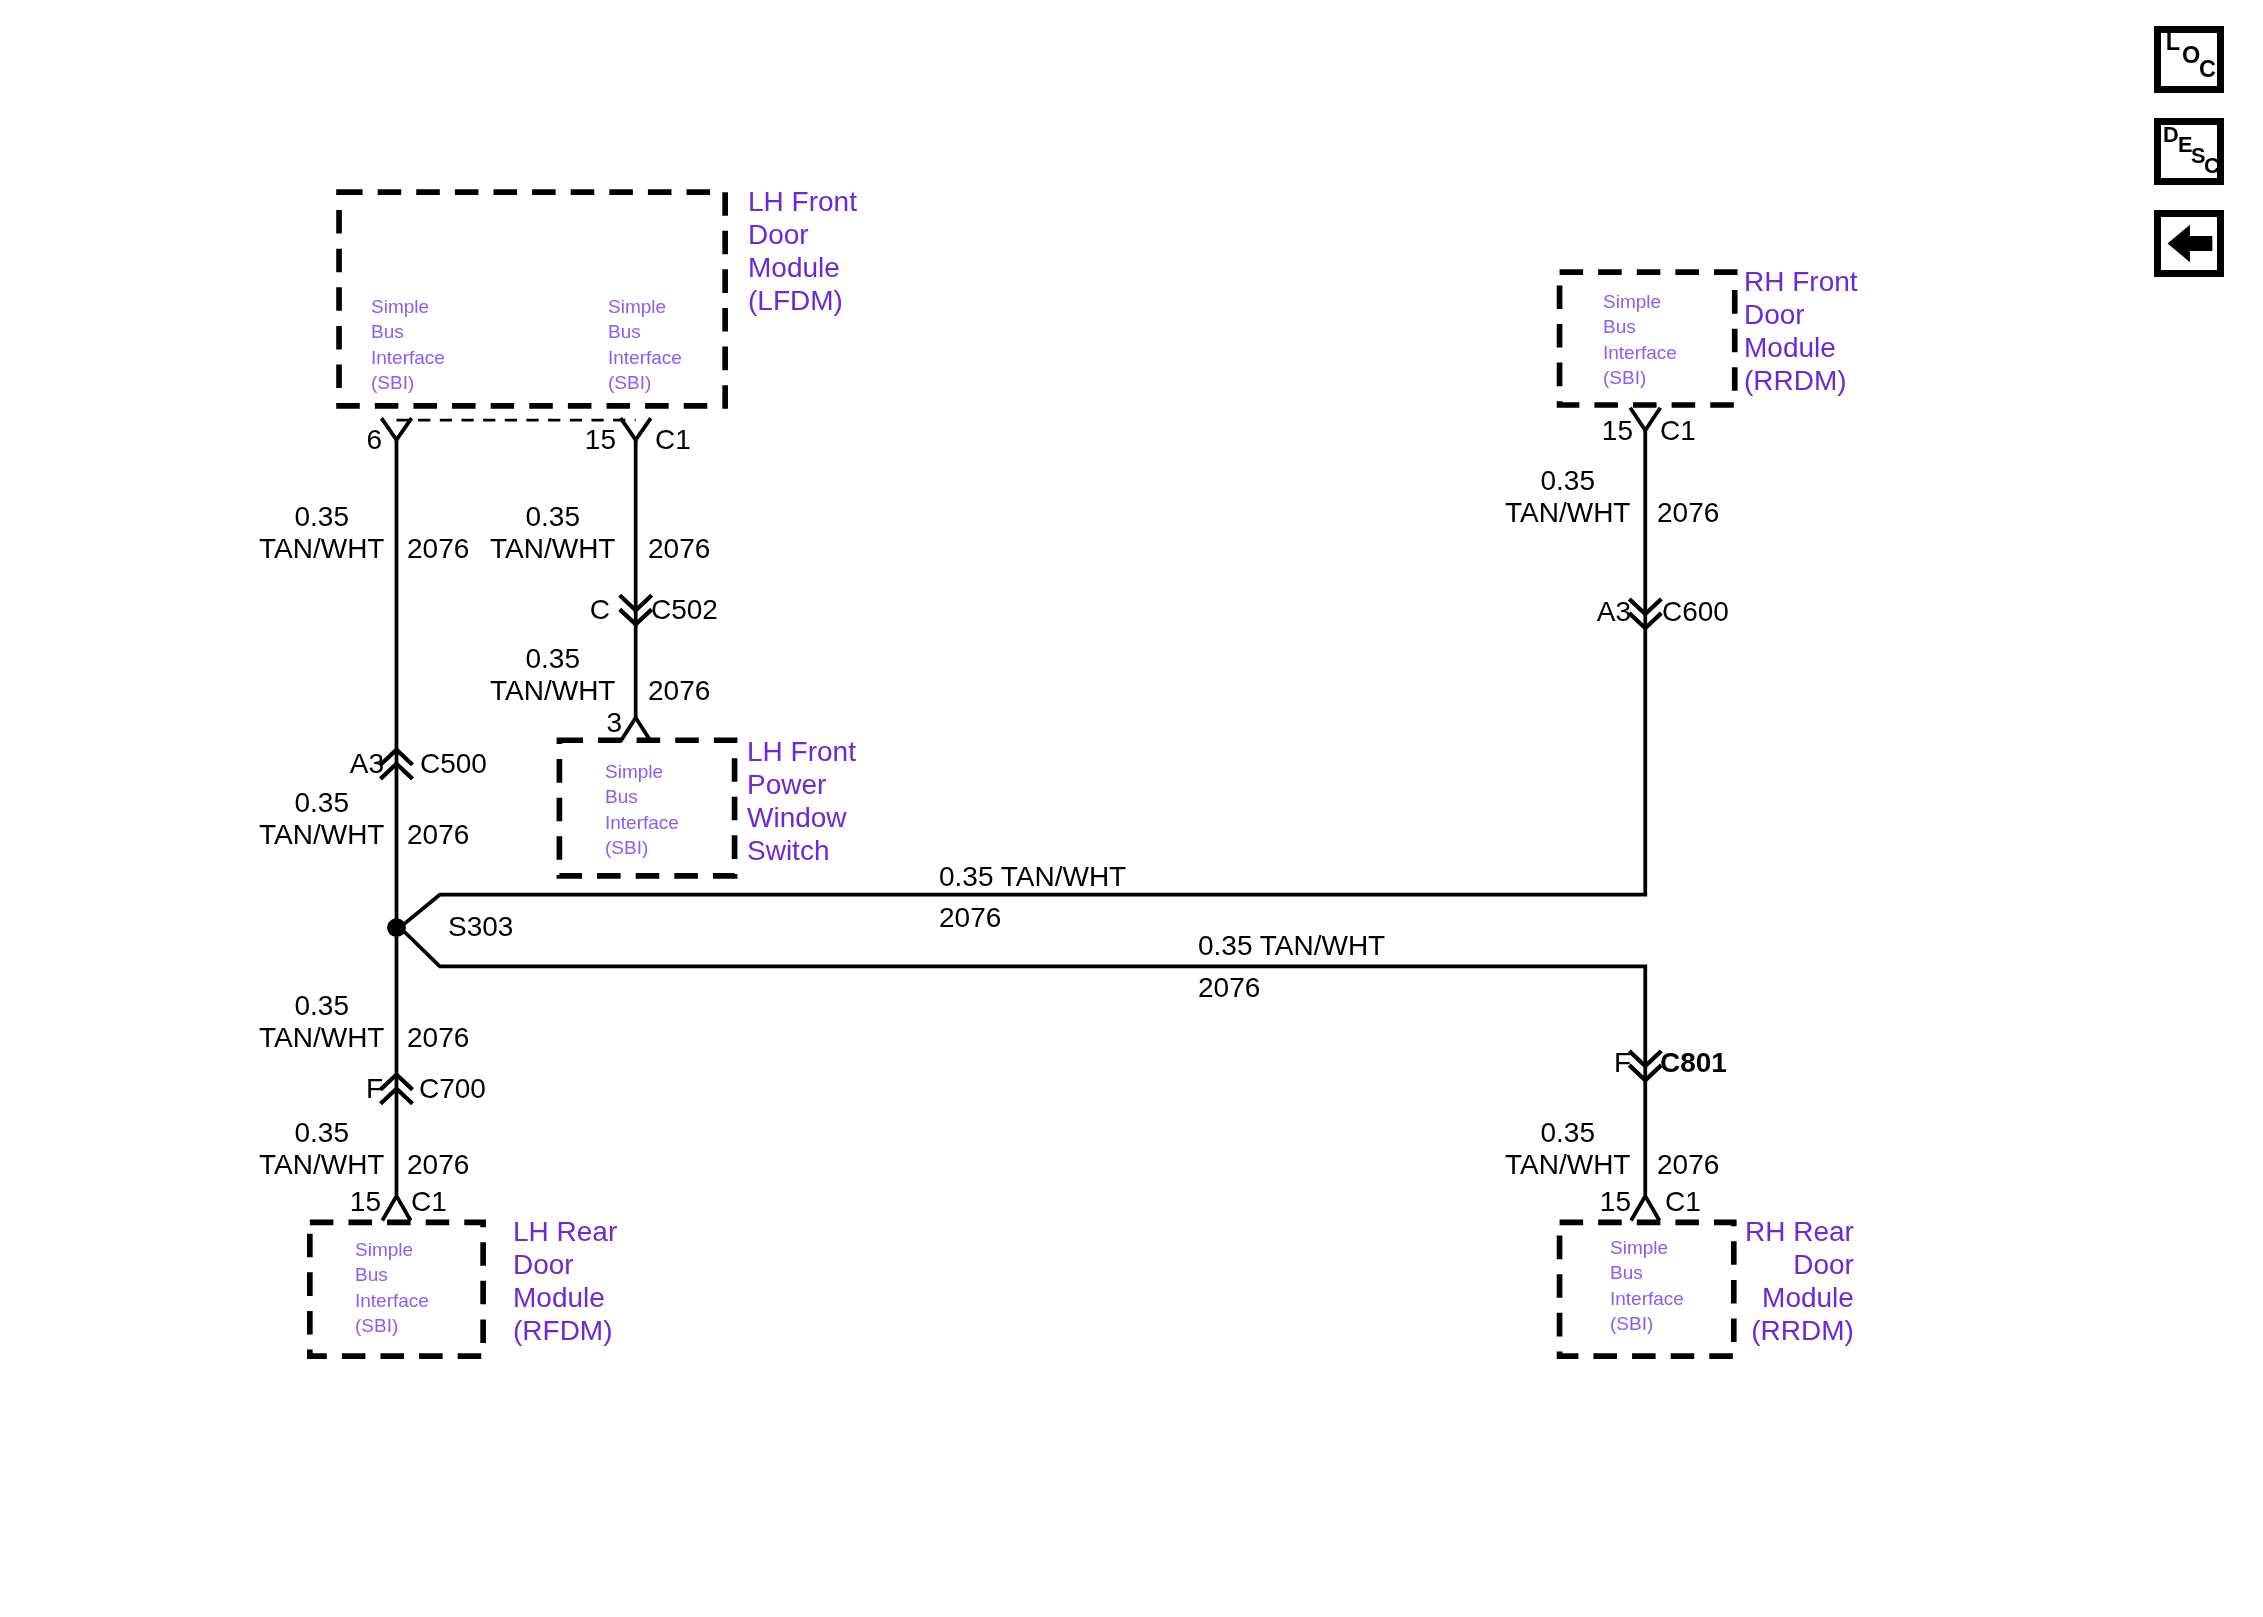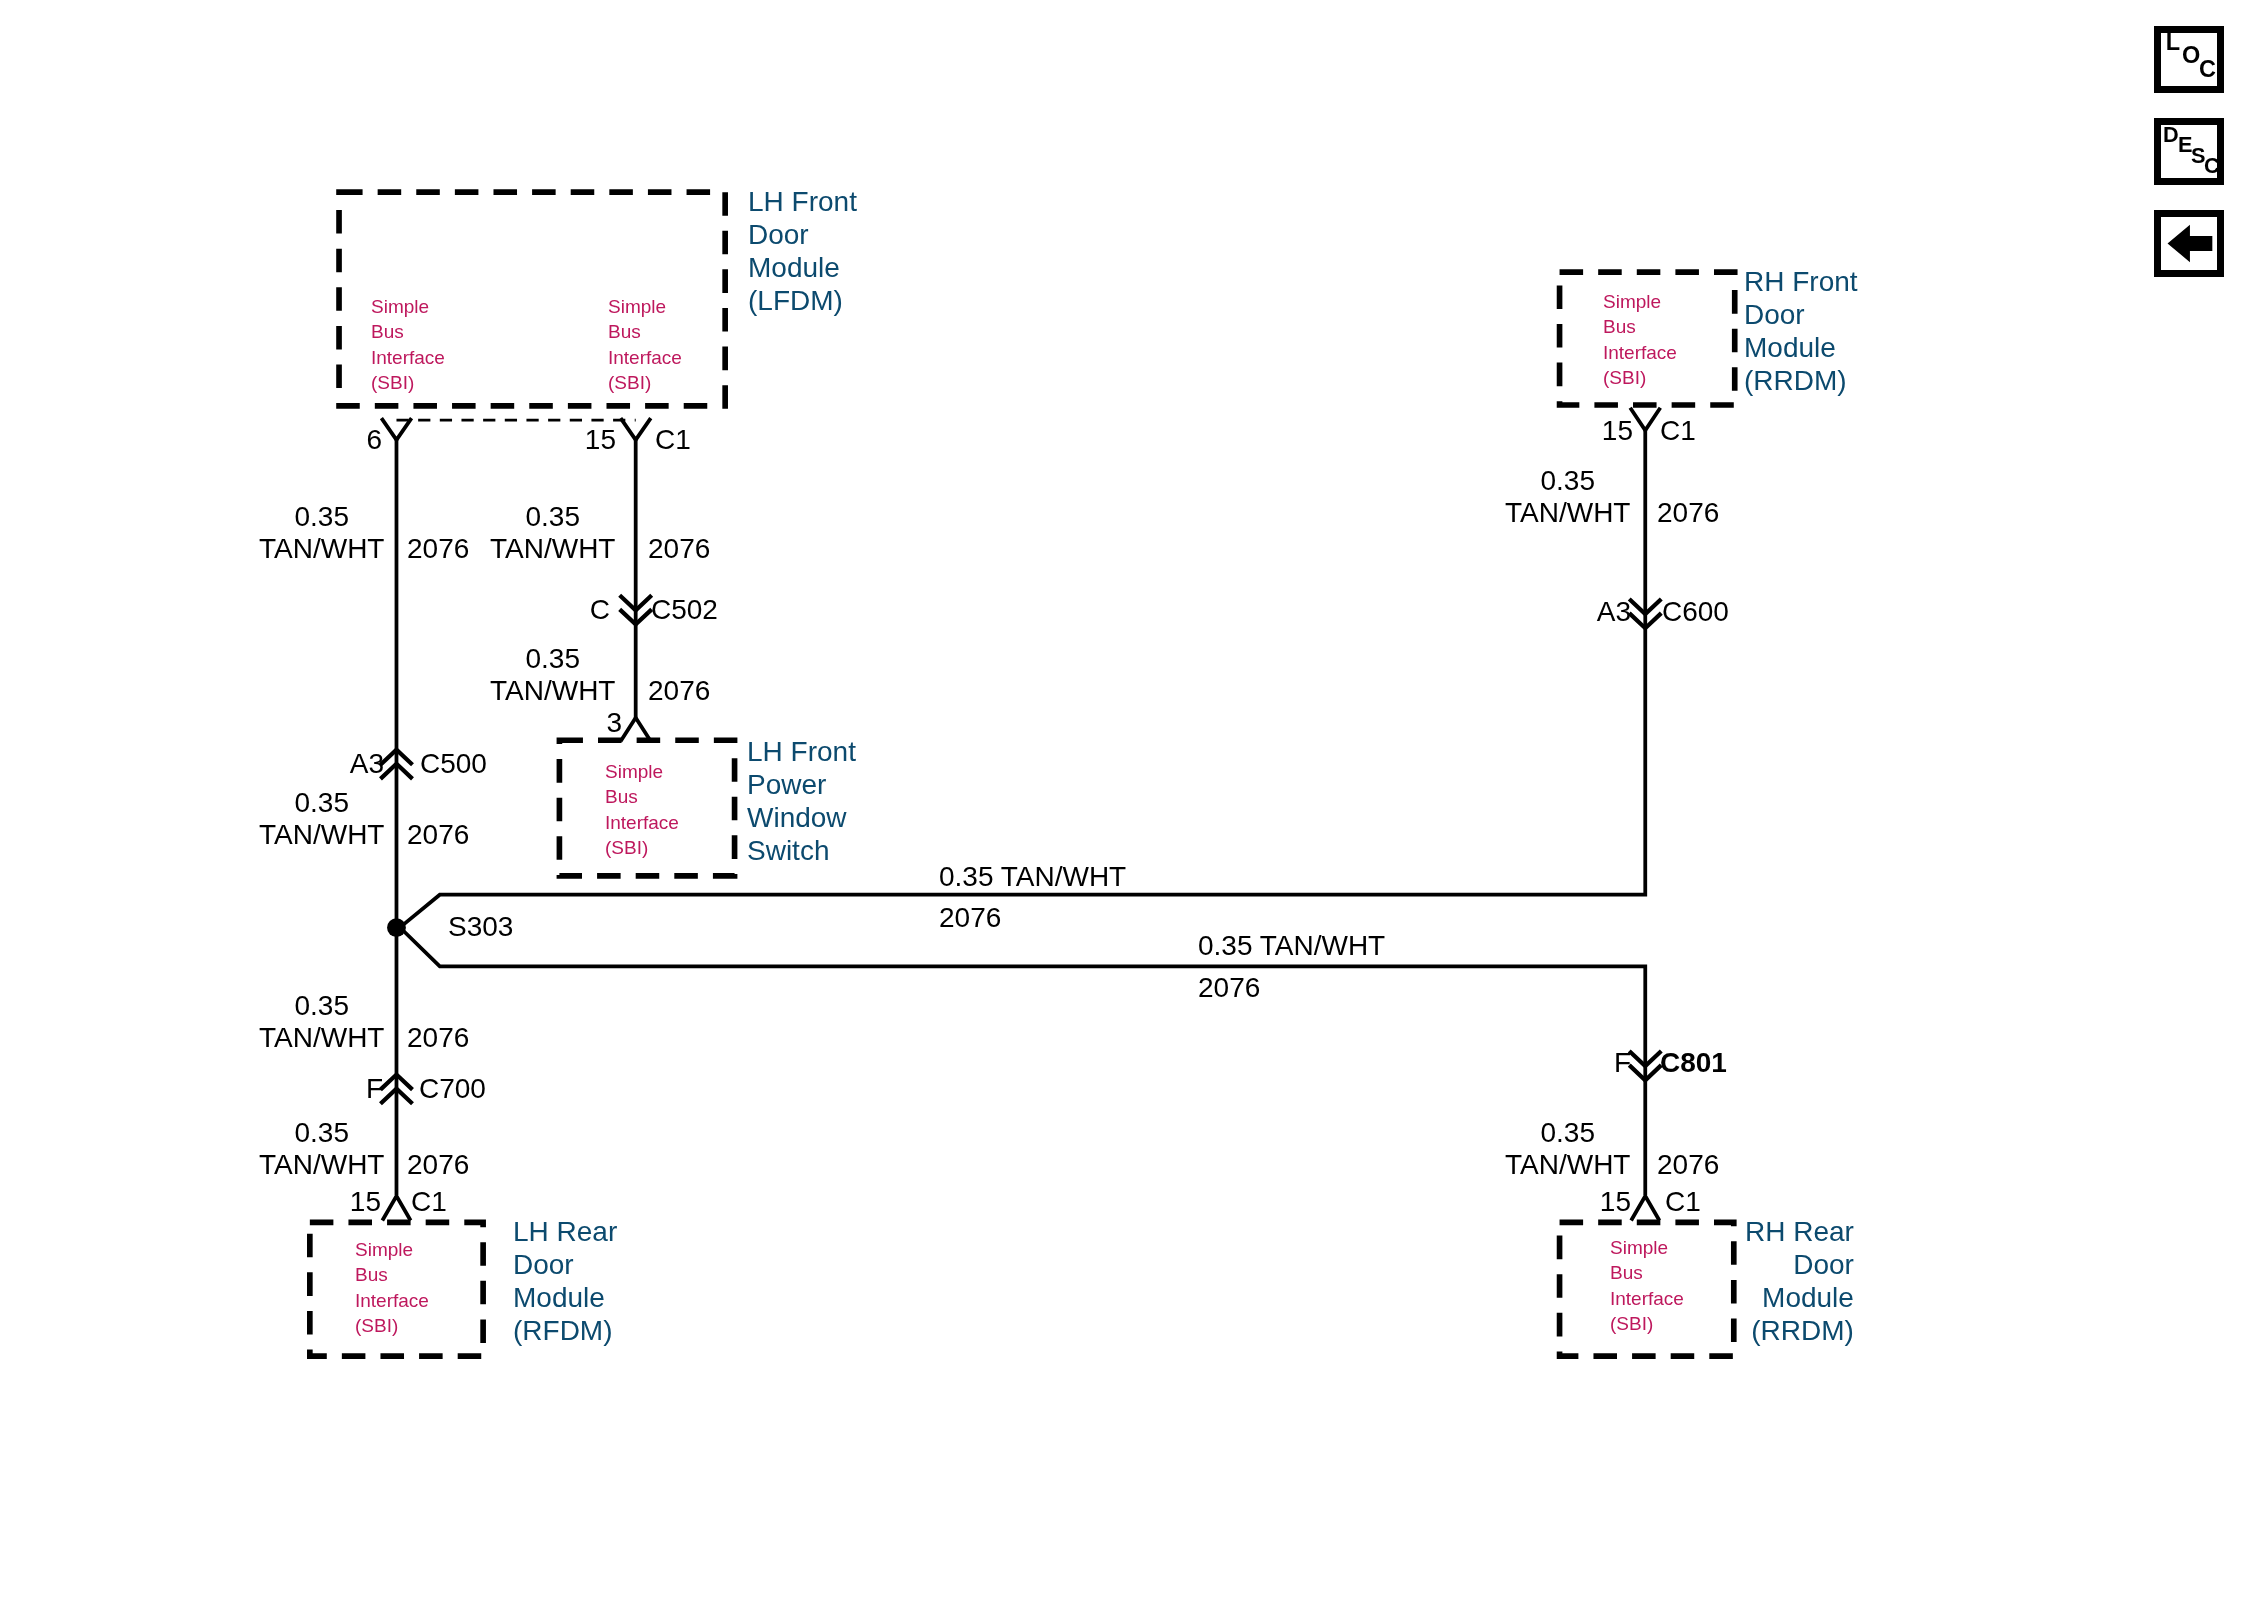--- a/index.html
+++ b/index.html
@@ -3,22 +3,22 @@
 <meta charset="utf-8">
 <style>
   html,body { margin:0; padding:0; background:#fff; }
   .canvas {
     position:relative; width:2264px; height:1618px; background:#ffffff;
     font-family:"Liberation Sans", sans-serif; color:#000; overflow:hidden;
   }
   svg.wiring { position:absolute; left:0; top:0; }
   .t  { position:absolute; white-space:nowrap; font-size:28px; line-height:32px; color:#000;text-align:center; }
   .ra { text-align:right; }
-  .sbi { position:absolute; white-space:nowrap; font-size:19px; line-height:25.4px; color:#be185d; }
-  .mod { position:absolute; white-space:nowrap; font-size:28px; line-height:33px; color:#0c4a6e; }
+  .sbi { position:absolute; white-space:nowrap; font-size:19px; line-height:25.4px; color:#8b5cf6; }
+  .mod { position:absolute; white-space:nowrap; font-size:28px; line-height:33px; color:#6d28d9; }
   .btn {
     position:absolute; left:2154px; width:56px; height:53px;
     border:7.5px solid #000; background:#fff; cursor:pointer;
   }
   .btn span { position:absolute; font-weight:700; font-size:23.5px; line-height:23.5px; }
   .btn-desc span { font-size:21.7px; line-height:21.7px; }
 </style>
 </head>
 <body>
 

